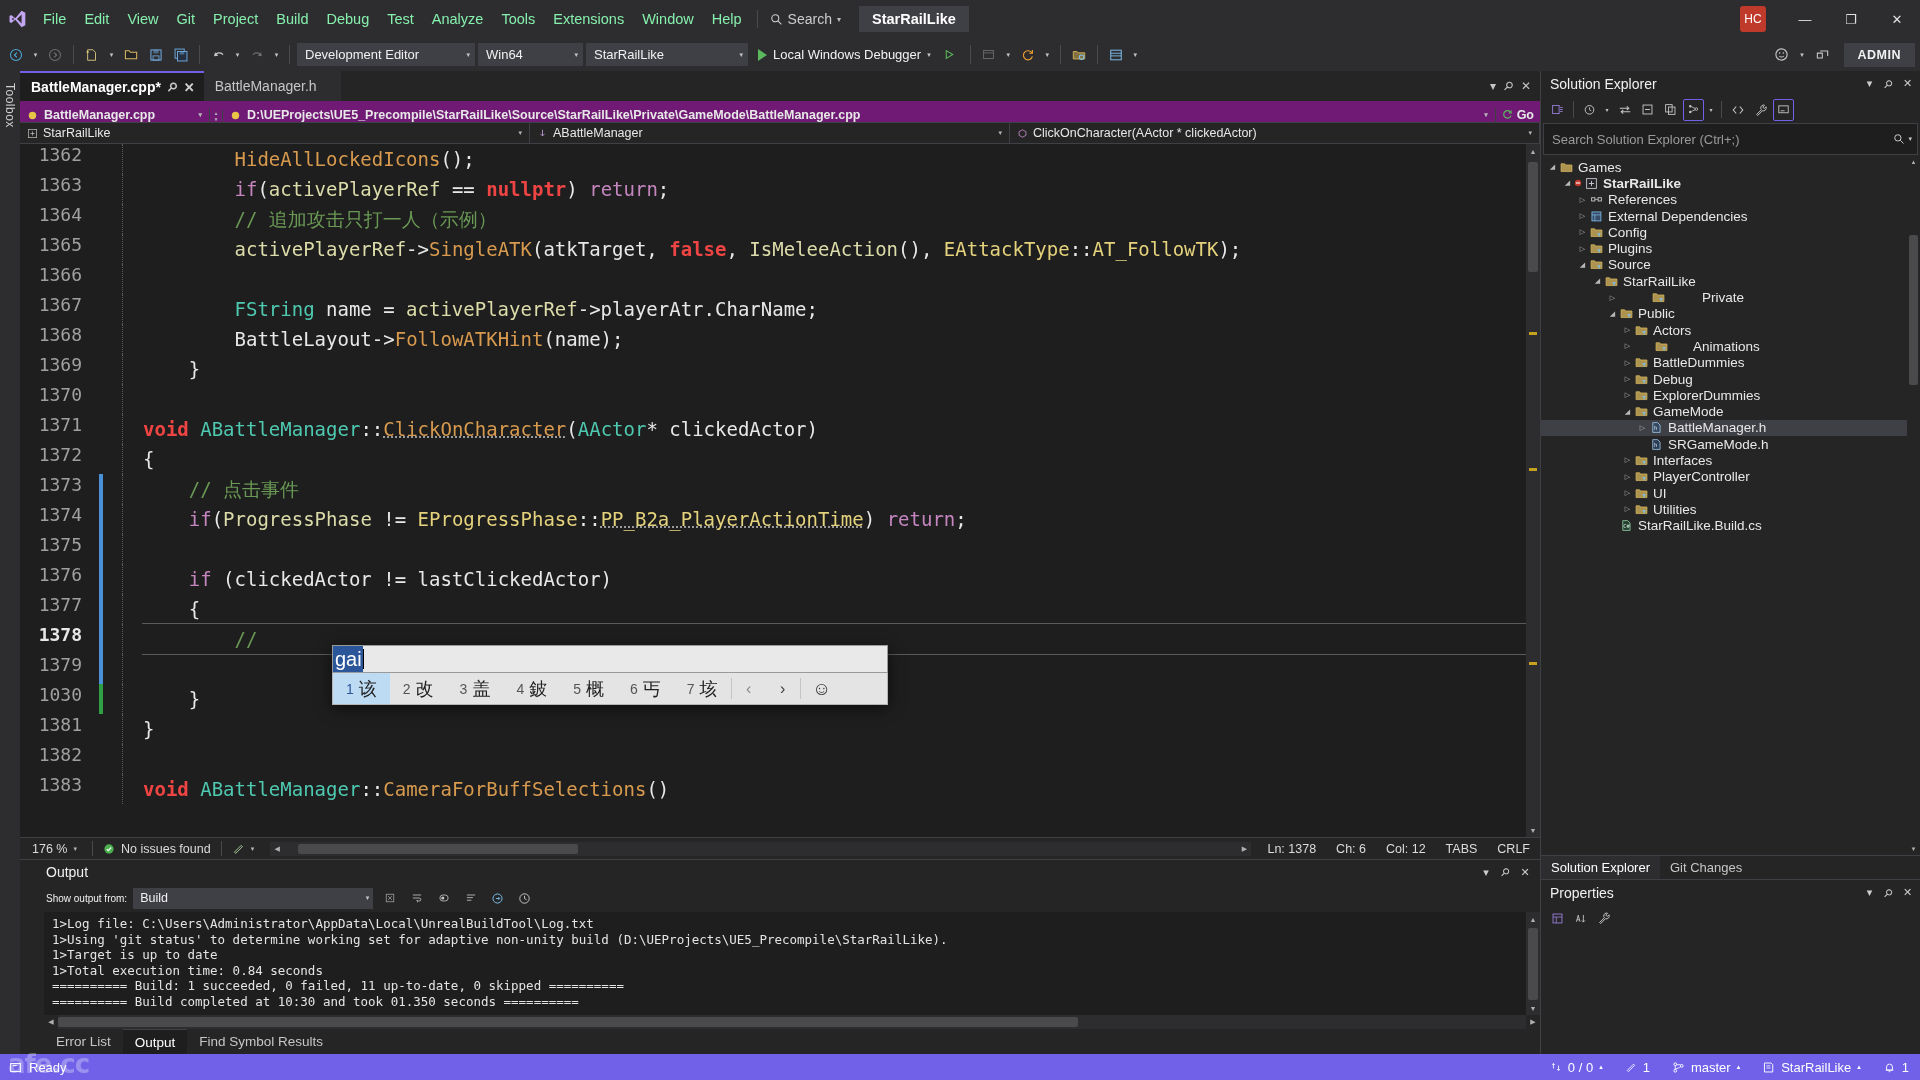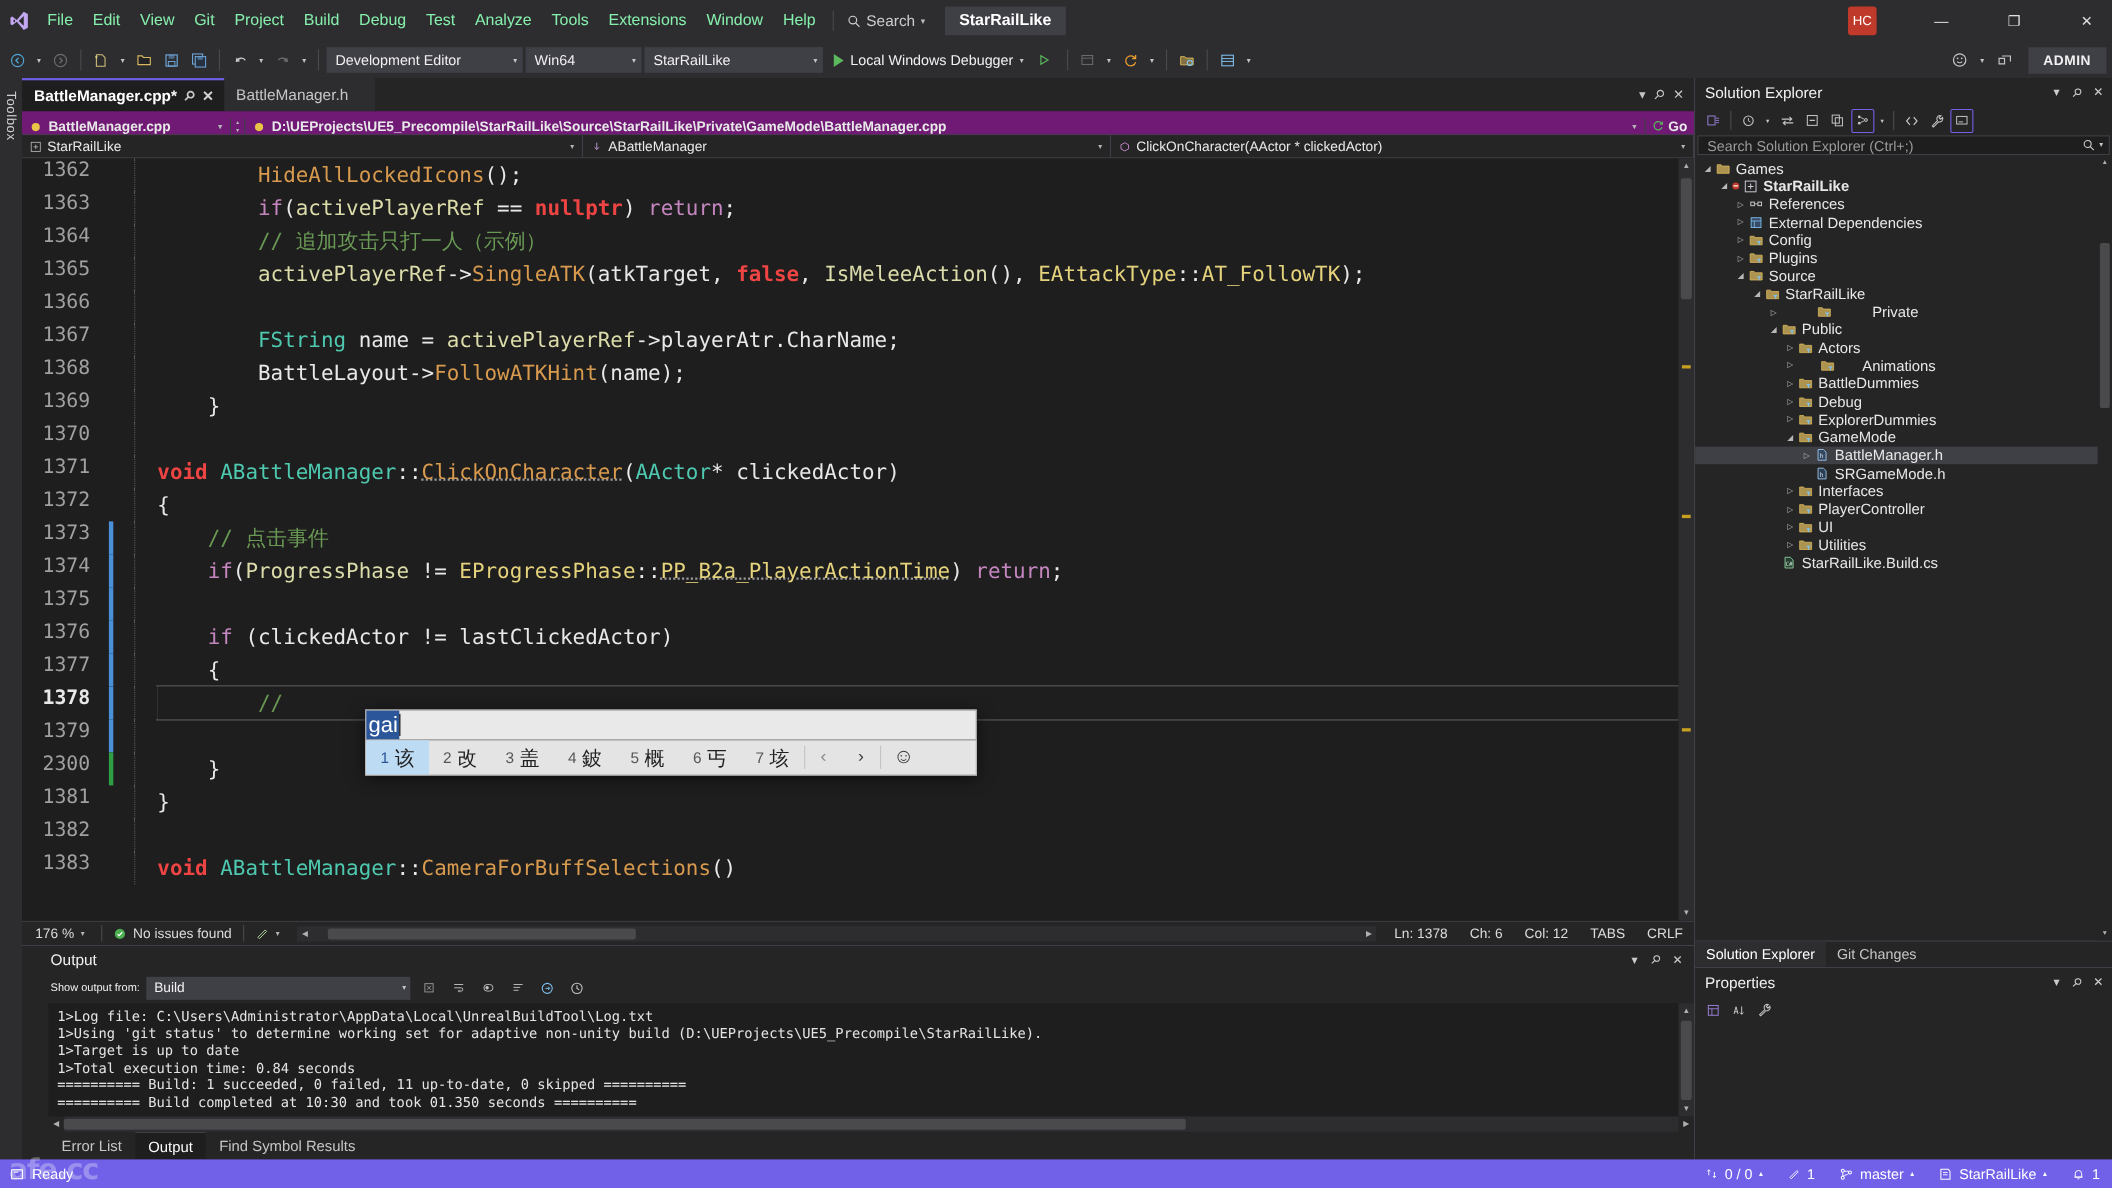--- a/index.html
+++ b/index.html
@@ -17,21 +17,21 @@
   .titlebar { height:38px; background:#2d2d30; display:flex; align-items:center; flex:0 0 38px; position:relative; }
   .vs-logo { width:34px; height:38px; display:flex; align-items:center; justify-content:center; }
   .vs-logo svg { width:20px; height:20px; }
   .menubar { display:flex; align-items:center; height:38px; }
   .menu-item { padding:0 9px; height:38px; line-height:38px; font-size:14.5px; color:#86efac; cursor:default; }
   .menu-sep { width:1px; height:18px; background:#4a4a4d; margin:0 6px; }
   .searchbox { display:flex; align-items:center; gap:5px; padding:0 6px; height:24px; cursor:default; color:#ccc; font-size:14px; }
   .searchbox .mag { width:13px;height:13px; }
   .caret-sm { font-size:8px; color:#bbb; }
   .solution-chip { margin-left:12px; padding:5px 13px; background:#3f3f46; font-weight:bold; font-size:14.5px; color:#fff; cursor:default; }
-  .tb-right { margin-left:auto; display:flex; align-items:center; height:38px;gap:20px; }
+  .tb-right { margin-left:auto; display:flex; align-items:center; height:38px; }
   .avatar-badge { width:26px;height:26px;border-radius:3px;background:#c03a2b;color:#fff;font-size:12px;display:flex;align-items:center;justify-content:center; margin-right:16px; }
   .win-btn { width:46px;height:38px;display:flex;align-items:center;justify-content:center; color:#e0e0e0; font-size:13px; }
 
   
   .toolbar { height:33px; background:#2d2d30; display:flex; align-items:center; gap:3px; padding:0 5px; flex:0 0 33px; }
   .tbtn { width:22px;height:23px;display:flex;align-items:center;justify-content:center; color:#c5c5c5; font-size:13px; border-radius:2px; }
   .tbtn.dis { color:#6d6d6d; }
   .tdrop { width:11px;height:23px;display:flex;align-items:center;justify-content:center;color:#c5c5c5;font-size:7px; }
   .tsep { width:1px;height:19px;background:#4a4a4d;margin:0 4px; }
   .combo { height:23px; background:#3f3f46; border:1px solid #3f3f46; display:flex; align-items:center; padding:0 4px 0 7px; color:#f1f1f1; font-size:13px; }
@@ -153,21 +153,21 @@
   
   .rightdock { width:380px; flex:0 0 380px; display:flex; flex-direction:column; background:#252526; border-left:1px solid #3f3f46; }
   .panel-head { height:25px; display:flex; align-items:center; padding:0 4px 0 9px; font-size:14px; color:#f1f1f1; }
   .panel-head .ctrls { margin-left:auto; display:flex; gap:2px; align-items:center; }
   .pc { width:17px;height:20px;display:flex;align-items:center;justify-content:center;color:#ccc;font-size:11px; }
   .se-toolbar { height:27px; display:flex; align-items:center; gap:2px; padding:0 6px; }
   .sbtn { width:21px;height:22px;display:flex;align-items:center;justify-content:center;color:#c5c5c5;font-size:12px;border-radius:2px; }
   .sbtn.on { border:1px solid #7160e8; }
   .sdrop { width:10px;height:22px;display:flex;align-items:center;justify-content:center;color:#c5c5c5;font-size:6px; }
   .ssep { width:1px;height:17px;background:#4a4a4d;margin:0 3px; }
-  .se-search { height:18px; background:#1e1e1e; border:1px solid #3f3f46; margin:0 2px; display:flex; align-items:center; padding:0 5px 0 8px; font-size:13px; color:#9a9a9a; }
+  .se-search { height:32px; background:#1e1e1e; border:1px solid #3f3f46; margin:0 2px; display:flex; align-items:center; padding:0 5px 0 8px; font-size:13px; color:#9a9a9a; }
   .se-search .mag { margin-left:auto; color:#c5c5c5; display:flex;align-items:center;gap:3px; }
   .tree { flex:1 1 auto; overflow:hidden; position:relative; padding-top:4px; font-size:13.5px; }
   .trow { height:16.3px; display:flex; align-items:center; color:#e8e8e8; white-space:nowrap; }
   .trow.sel { background:#3f3f46; }
   .tarrow { width:11px; display:flex;align-items:center;justify-content:center; color:#b8b8b8; font-size:7px; flex:0 0 11px; }
   .ticon { width:17px; display:flex;align-items:center;justify-content:center; flex:0 0 17px; }
   .tlabel { padding-left:3px; }
   .tlabel.b { font-weight:bold; }
   .tree-vscroll { position:absolute; right:0; top:0; bottom:0; width:13px; background:#252526; }
   .tree-vscroll .thumb { position:absolute;left:2px;right:2px;top:80px;height:150px;background:#4a4a4d;border-radius:2px; }
@@ -576,21 +576,21 @@
                 </tr>
                 <tr class="coderow">
                   <td class="ln">1379</td>
                   <td class="chgbar">
                     <div class="chg-edit"></div>
                   </td>
                   <td class="guide"></td>
                   <td class="codetxt"><span class="pl"></span></td>
                 </tr>
                 <tr class="coderow">
-                  <td class="ln">2300</td>
+                  <td class="ln">1030</td>
                   <td class="chgbar">
                     <div class="chg-save"></div>
                   </td>
                   <td class="guide"></td>
                   <td class="codetxt"><span class="pl">    }</span></td>
                 </tr>
                 <tr class="coderow">
                   <td class="ln">1381</td>
                   <td class="chgbar"></td>
                   <td class="guide"></td>

